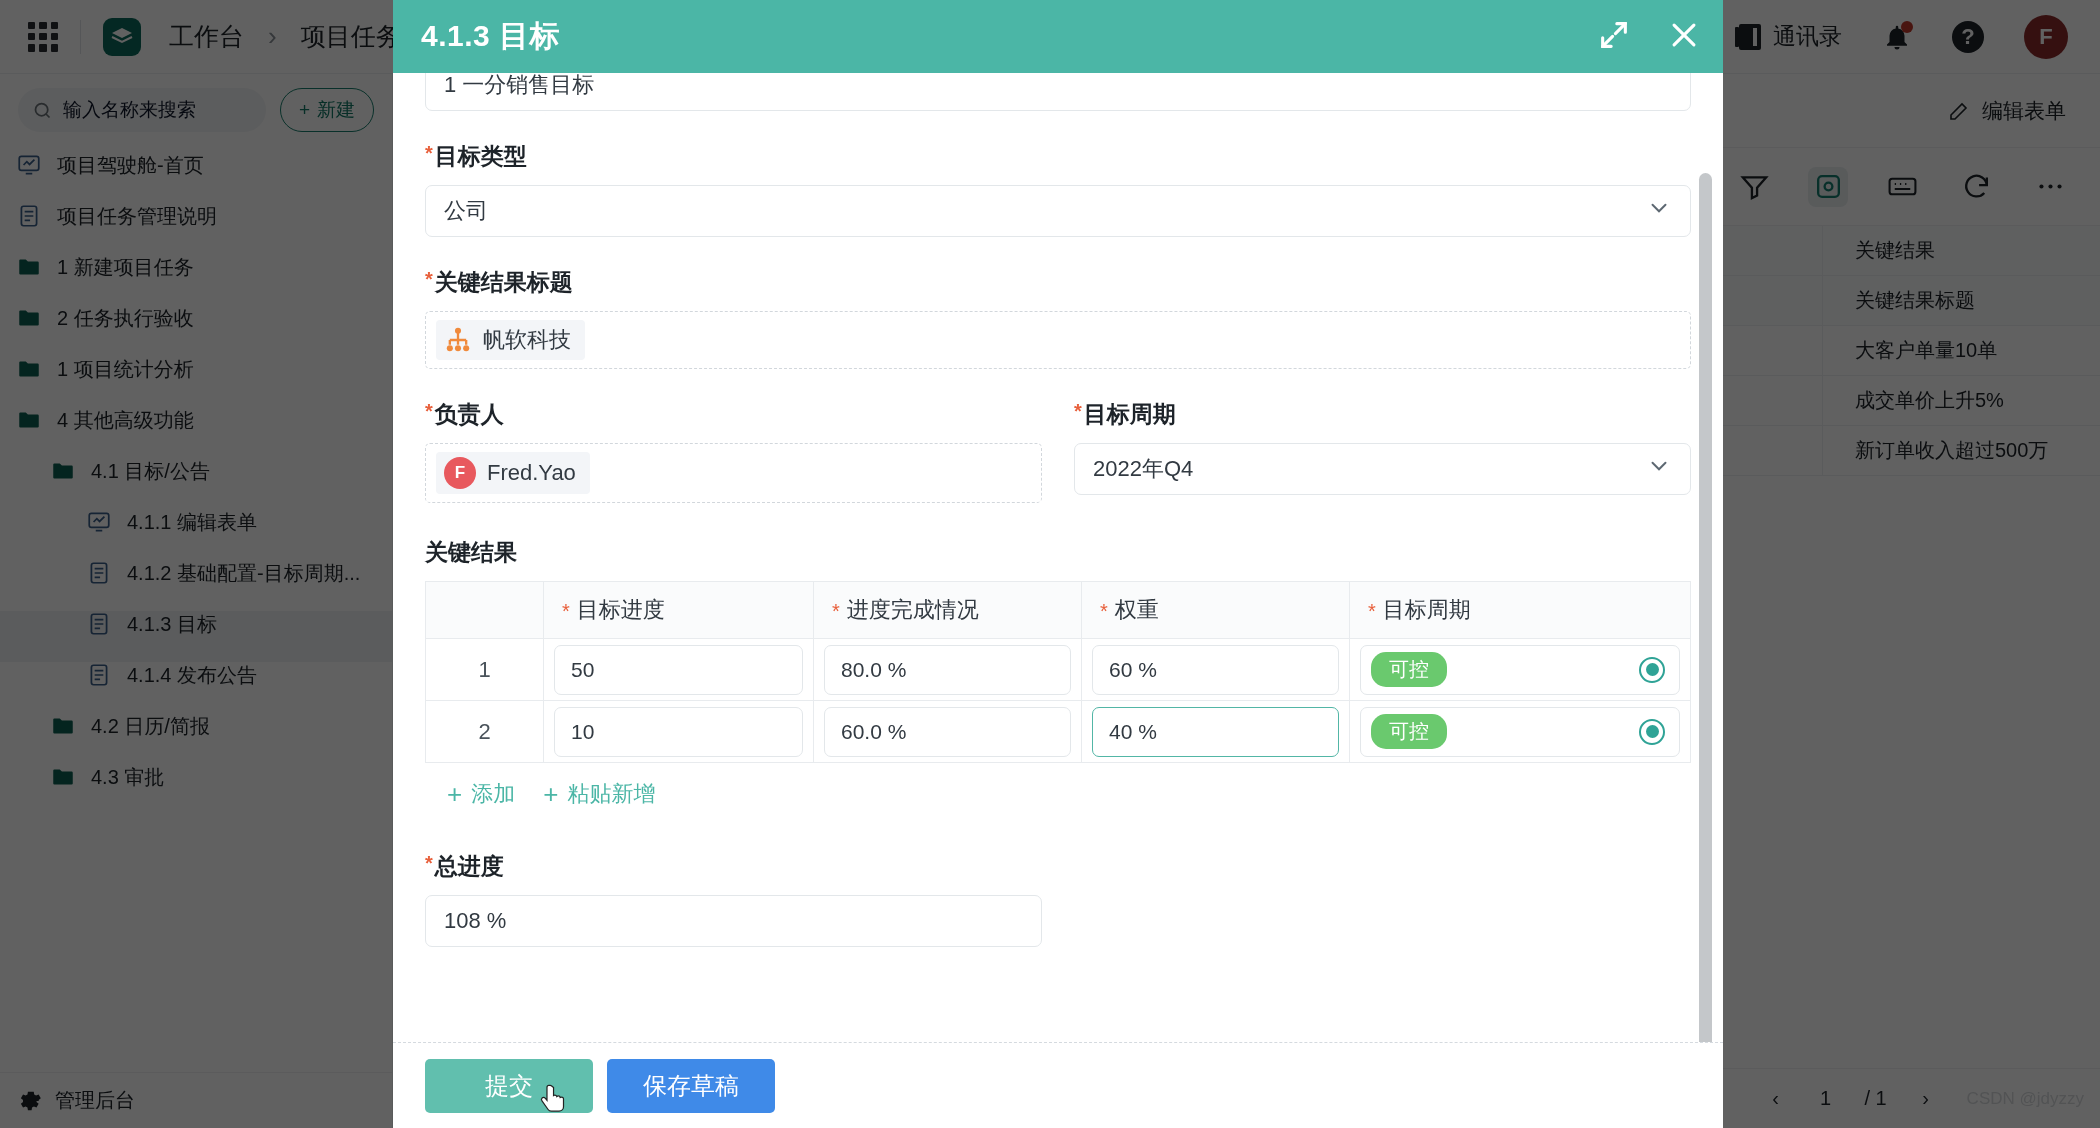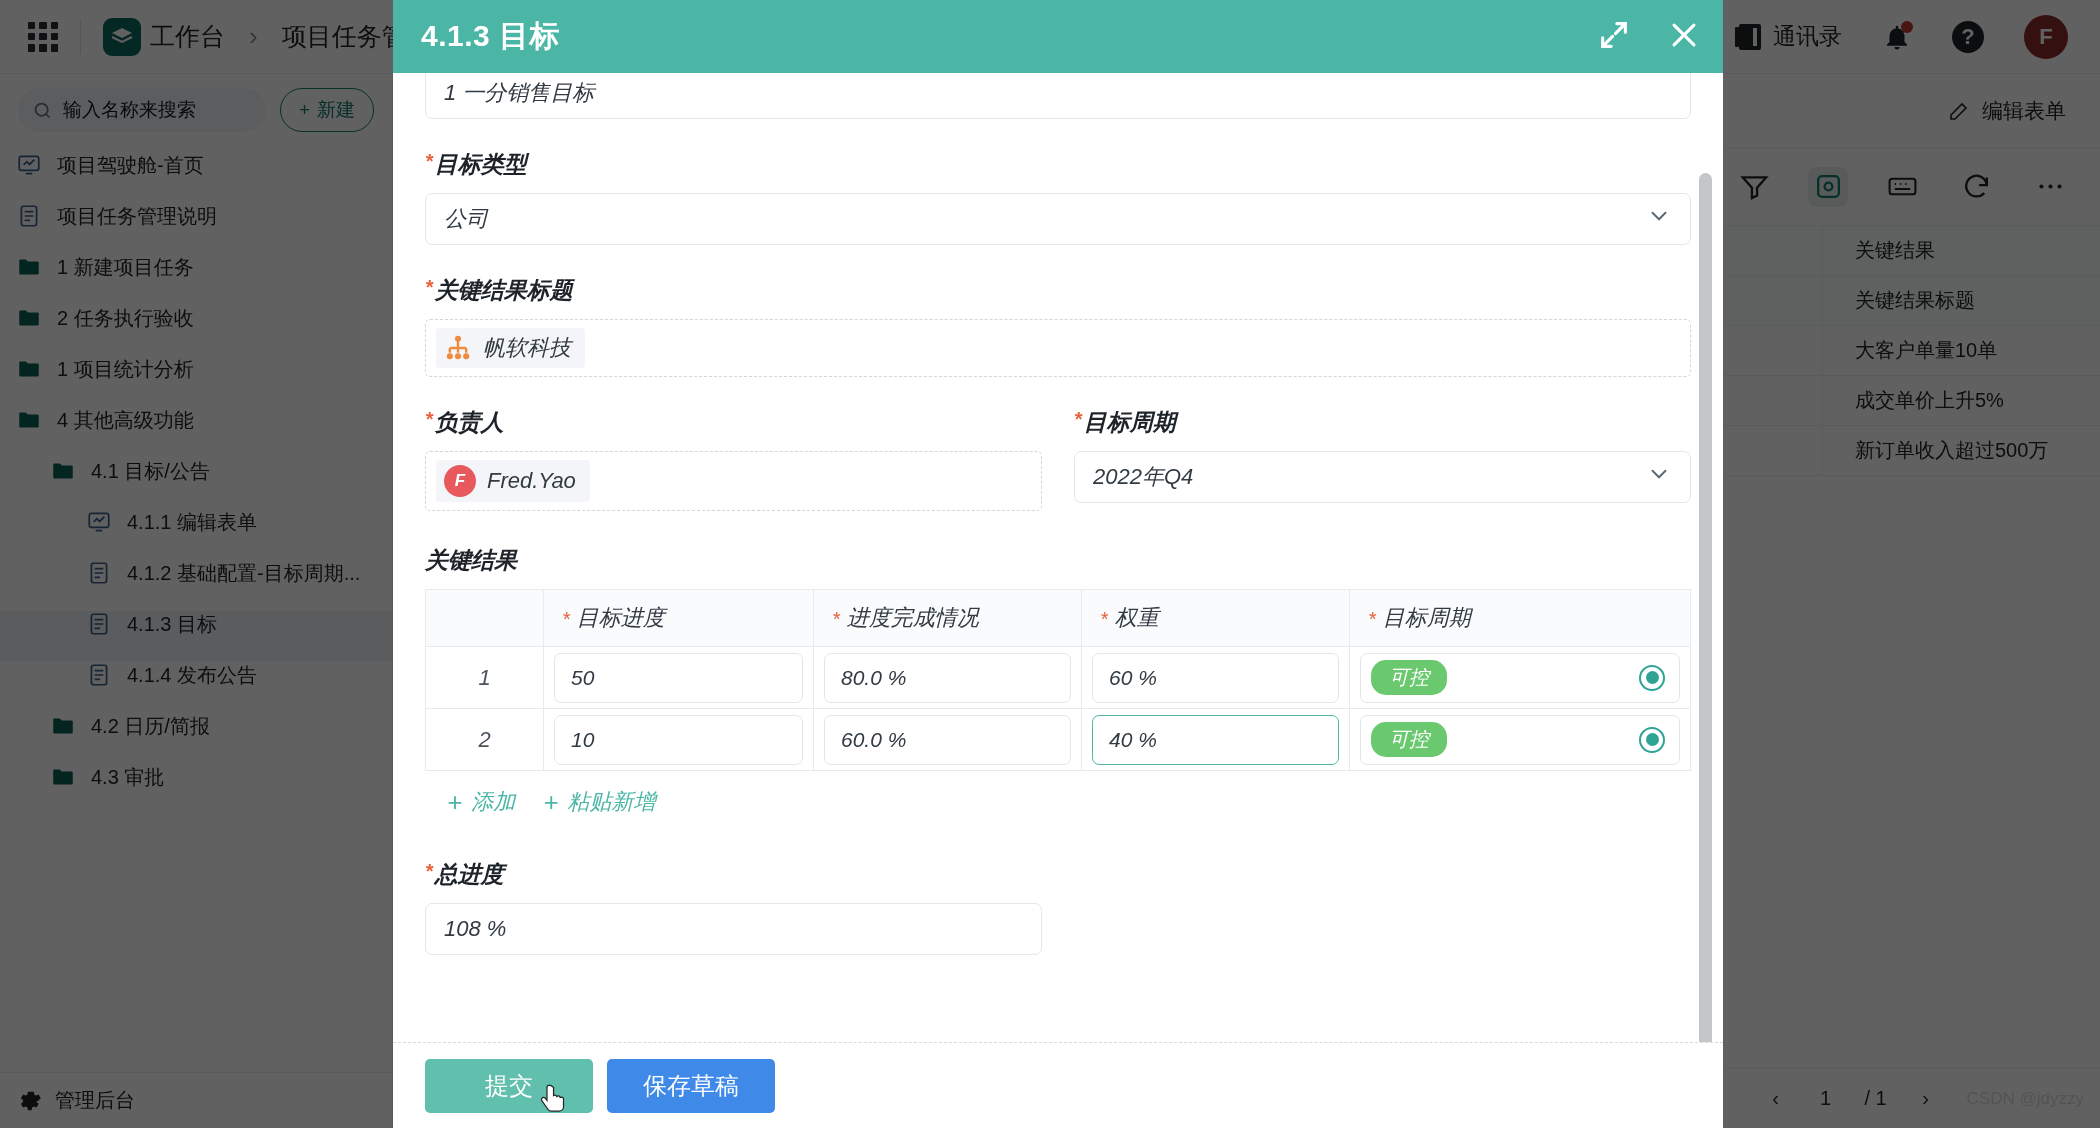--- a/index.html
+++ b/index.html
@@ -19,21 +19,21 @@
     border-bottom:1px solid #eceff1;
   }
   .grid-icon { width:30px; height:30px; display:grid;
     grid-template-columns:repeat(3,1fr); grid-template-rows:repeat(3,1fr);
     gap:4px; margin-left:6px; }
   .grid-icon i { background:#2b2f33; border-radius:1px; display:block; }
   .tb-sep { width:1px; height:34px; background:#dfe3e6; margin:0 22px; }
   .logo-sq { width:38px; height:38px; border-radius:9px; background:#0d6b5c;
     display:flex; align-items:center; justify-content:center; }
   .logo-sq svg { width:24px; height:24px; }
-  .tb-title { font-size:25px; color:#1d2329; margin-left:9px; font-weight:400; }
+  .tb-title { font-size:25px; color:#1d2329; margin-left:28px; font-weight:400; }
   .chev-right { margin:0 24px; color:#8b9299; font-size:26px; font-weight:300; }
   .tb-crumb { font-size:25px; color:#1d2329; }
 
   .tb-right { margin-left:auto; display:flex; align-items:center; gap:40px; padding-right:10px; }
   .contacts { display:flex; align-items:center; gap:12px; font-size:23px; color:#1d2329;justify-content:flex-end; }
   .book-icon { width:26px; height:26px; position:relative; }
   .book-icon .bk { position:absolute; left:4px; top:0; width:22px; height:26px;
     background:#1d2329; border-radius:2px; }
   .book-icon .bk::after{content:"";position:absolute;right:4px;top:4px;width:4px;height:18px;background:#fff;}
   .book-icon .sp { position:absolute; left:0; top:3px; width:4px; height:20px;
@@ -99,21 +99,21 @@
   .overlay { position:absolute; inset:0; background:rgba(0,0,0,0.62); }
 
   
   .modal { position:absolute; left:393px; top:0; width:1330px; height:1128px;
     background:#fff; display:flex; flex-direction:column; overflow:hidden; }
   .modal-head { height:73px; background:#4bb6a6; display:flex; align-items:center;
     padding:0 22px 0 28px; flex:0 0 73px; }
   .modal-title { color:#fff; font-size:30px; font-weight:700; letter-spacing:.5px; }
   .head-actions { margin-left:auto; display:flex; align-items:center; gap:36px; }
   .head-actions svg { width:34px; height:34px; }
-  .modal-body { position:relative; flex:1; overflow:hidden; padding:16px 32px 0 32px;font-style:italic; }
+  .modal-body { position:relative; flex:1; overflow:hidden; padding:8px 32px 0 32px; }
   .modal-scroll { position:absolute; right:11px; top:100px; width:13px; height:940px;
     background:#c4c7ca; border-radius:7px; }
 
   .fld { margin-bottom:0; }
   .lbl { font-size:23px; font-weight:700; color:#1d2329; margin-bottom:13px;
     display:flex; align-items:flex-start; }
   .req { color:#e8603c; font-size:20px; line-height:1; margin-right:2px; margin-top:2px;}
   .inp { height:52px; border:1px solid #e3e7ea; border-radius:7px; background:#fff;
     display:flex; align-items:center; padding:0 18px; font-size:22px; color:#323a42; }
   .inp.sel-inp { justify-content:space-between; }

